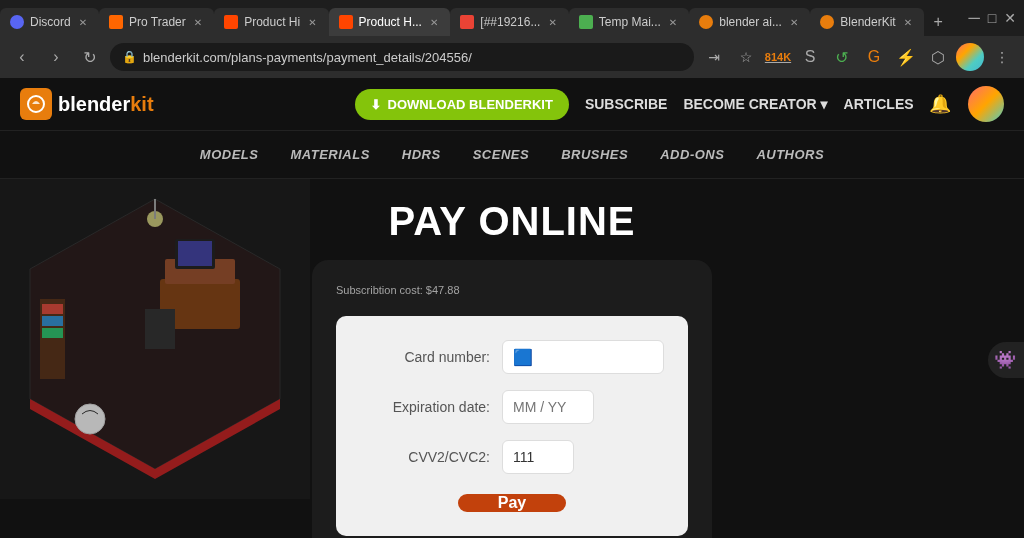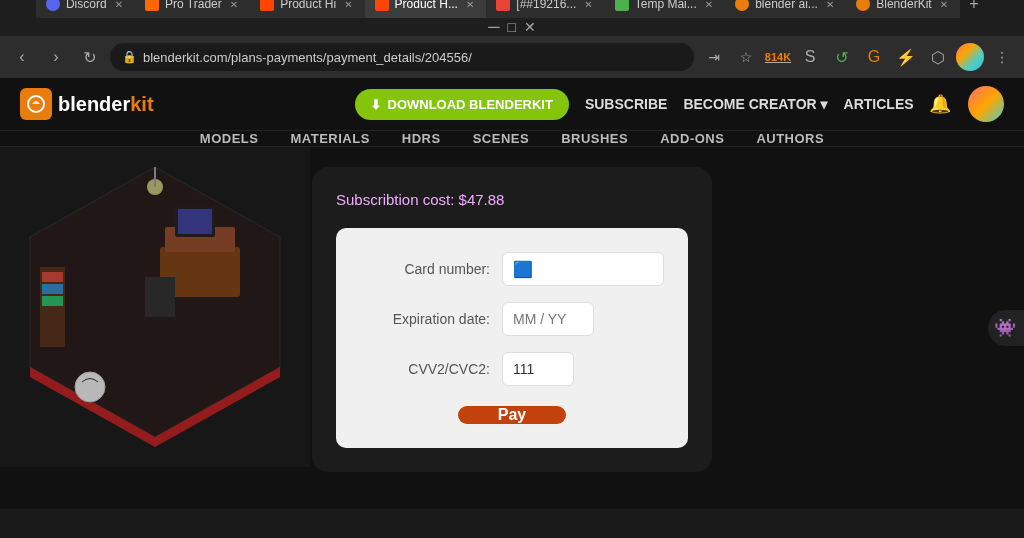--- a/index.html
+++ b/index.html
@@ -12,21 +12,21 @@
     .tab-favicon.product { background: #ff4500; }
     .tab-favicon.gmail { background: #ea4335; }
     .tab-favicon.tempmail { background: #4CAF50; }
     .tab-favicon.blender-ai { background: #e87d0d; border-radius: 50%; }
     .tab-favicon.blenderkit { background: #e87d0d; border-radius: 50%; }
     .tab-close { margin-left: auto; color: #999; font-size: 10px; padding: 0 2px; }
     .new-tab-btn { width: 28px; height: 28px; display: flex; align-items: center; justify-content: center; color: #aaa; font-size: 16px; cursor: pointer; border-radius: 50%; }
 
     
     .window-controls { display: flex; align-items: center; gap: 8px; padding: 0 8px; }
-    .window-controls-row { display: flex; align-items: center; justify-content: center; height: 36px; background: #1e1e1e; flex-direction: column; }
+    .window-controls-row { display: flex; align-items: center; justify-content: center; height: 36px; background: #1e1e1e; }
     .tabs-container { display: flex; align-items: flex-end; flex: 1; height: 36px; overflow: hidden; }
 
     
     .address-bar-row { display: flex; align-items: center; height: 42px; padding: 0 8px; gap: 6px; background: #2d2d2d; }
     .nav-btn { color: #aaa; font-size: 16px; cursor: pointer; padding: 4px; border-radius: 4px; display: flex; align-items: center; justify-content: center; width: 28px; height: 28px; }
     .address-bar { flex: 1; height: 28px; background: #1a1a1a; border-radius: 14px; display: flex; align-items: center; padding: 0 12px; font-size: 13px; color: #ccc; }
     .browser-actions { display: flex; align-items: center; gap: 4px; }
     .browser-action-btn { width: 28px; height: 28px; border-radius: 4px; display: flex; align-items: center; justify-content: center; cursor: pointer; color: #aaa; font-size: 14px; }
     .badge-btn { position: relative; text-decoration: underline; }
     .profile-btn { width: 28px; height: 28px; border-radius: 50%; background: linear-gradient(135deg, #ff6b6b, #ffa500, #4ecdc4, #45b7d1); cursor: pointer; }
@@ -38,31 +38,31 @@
     .logo-icon { width: 32px; height: 32px; background: #e87d0d; border-radius: 6px; display: flex; align-items: center; justify-content: center; color: white; font-size: 16px; }
     .logo-text { color: #fff; font-size: 20px; font-weight: bold; }
     .logo-kit { color: #e87d0d; }
     .nav-actions { display: flex; align-items: center; gap: 16px; }
     .download-btn { background: #84c40b; color: #fff; font-size: 13px; font-weight: 700; padding: 8px 16px; border-radius: 20px; cursor: pointer; display: flex; align-items: center; gap: 6px; text-transform: uppercase; }
     .nav-link { color: #ddd; font-size: 14px; font-weight: 600; cursor: pointer; }
     .nav-link.with-arrow::after { content: ' ▾'; }
     .notification-btn { color: #aaa; font-size: 18px; cursor: pointer; }
     .user-avatar { width: 36px; height: 36px; border-radius: 50%; background: linear-gradient(135deg, #ff6b6b, #ffa500, #4ecdc4); cursor: pointer; }
 
-    .site-nav-bottom { display: flex; align-items: center; justify-content: center; gap: 32px; padding: 0 20px; border-top: 1px solid #222; }
+    .site-nav-bottom { display: flex; align-items: center; justify-content: center; gap: 32px; padding: 16px 20px; border-top: 1px solid #222; font-style: italic; }
     .nav-item { color: #bbb; font-size: 13px; font-weight: 600; cursor: pointer; letter-spacing: 0.5px; }
 
     
     .main-content { position: relative; width: 100%; height: calc(538px - 36px - 42px - 98px); background: #111; overflow: hidden; display: flex; align-items: flex-start; justify-content: center; }
 
     .payment-section { position: relative; z-index: 2; display: flex; flex-direction: column; align-items: center; padding: 20px; width: 100%; }
     .pay-online-title { color: #fff; font-size: 40px; font-weight: 900; letter-spacing: 1px; margin-bottom: 16px; text-align: center; }
 
     .payment-card { background: #1c1c1c; border-radius: 16px; padding: 24px; width: 400px; }
-    .subscription-cost { color: #f0abfc; font-size: 15px; margin-bottom: 20px; }
+    .subscription-cost { color: #a3a3a3; font-size: 11px; margin-bottom: 20px; }
 
     .card-form { background: #f0f0f0; border-radius: 10px; padding: 24px; }
     .form-row { display: flex; align-items: center; margin-bottom: 16px; }
     .form-label { color: #555; font-size: 14px; min-width: 130px; text-align: right; margin-right: 12px; }
     .card-input { flex: 1; height: 34px; border: 1px solid #ddd; border-radius: 6px; padding: 0 10px; font-size: 14px; background: white; outline: none; display: flex; align-items: center; }
     .card-input input { border: none; background: transparent; outline: none; font-size: 14px; width: 100%; color: #333; }
     .card-icon { margin-right: 6px; font-size: 16px; }
     .exp-input { width: 92px; height: 34px; border: 1px solid #ddd; border-radius: 6px; padding: 0 10px; font-size: 14px; background: white; outline: none; color: #999; display: flex; align-items: center; }
     .exp-input input { border: none; background: transparent; outline: none; font-size: 14px; color: #999; width: 100%; }
     .cvv-input { width: 72px; height: 34px; border: 1px solid #ddd; border-radius: 6px; padding: 0 10px; font-size: 14px; background: white; outline: none; display: flex; align-items: center; }
@@ -215,20 +215,21 @@
       <rect x="42" y="125" width="21" height="10" fill="#e74c3c"></rect>
       <rect x="42" y="137" width="21" height="10" fill="#3498db"></rect>
       <rect x="42" y="149" width="21" height="10" fill="#2ecc71"></rect>
 
       <circle cx="155" cy="40" r="8" fill="#ffff99" opacity="0.8"></circle>
       <line x1="155" y1="20" x2="155" y2="40" stroke="#aaa" stroke-width="2"></line>
     </svg>
   </div>
 
   <div class="payment-section">
+    <h1 class="pay-online-title">PAY ONLINE</h1>
     <div class="payment-card">
       <div class="subscription-cost">Subscribtion cost: $47.88</div>
       <div class="card-form">
 
         <div class="form-row">
           <label class="form-label">Card number:</label>
           <div class="card-input">
             <span class="card-icon">🟦</span>
             <input type="text" value="" style="border: none; background: transparent; outline: none; font-size: 14px; width: 100%;">
           </div>

